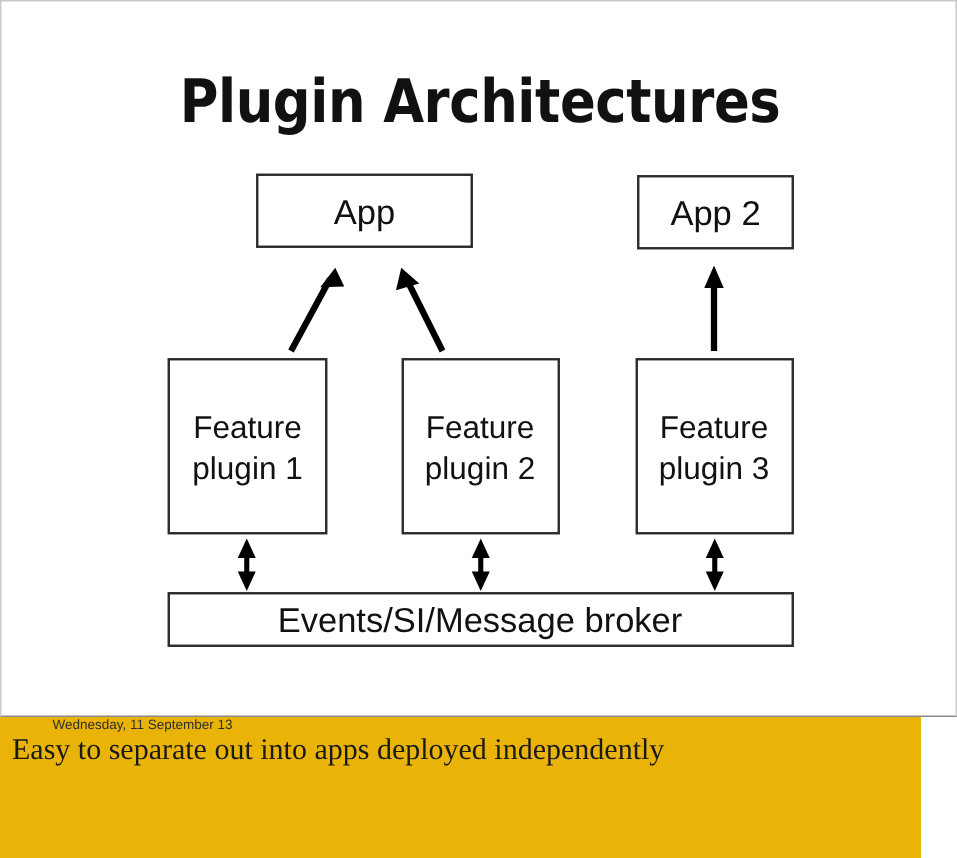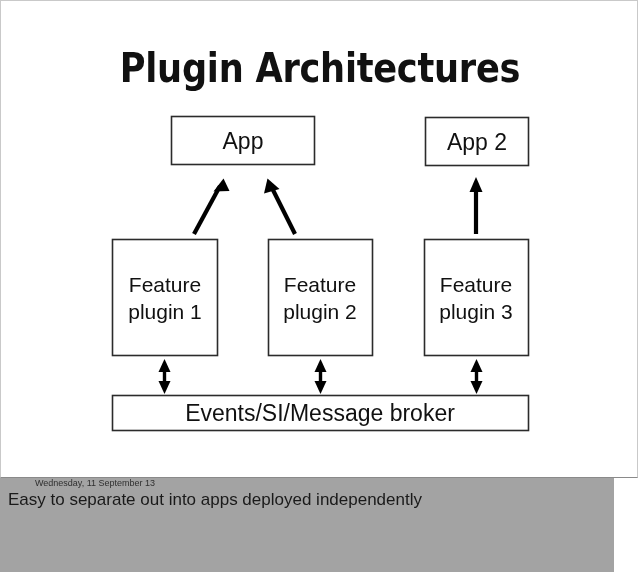--- a/index.html
+++ b/index.html
@@ -10,21 +10,21 @@
   body {
     width: 638px;
     height: 572px;
     font-family: "Liberation Sans", sans-serif;
     overflow: hidden;
   }
   .page {
     position: relative;
     width: 614px;
     height: 572px;
-    background: #a3a3a3;
+    background: #eab308;
   }
   
   .slide {
     position: absolute;
     left: 0;
     top: 0;
     width: 638px;
     height: 478px;
     box-sizing: border-box;
     border-top: 1px solid #c9c9c9;
@@ -93,24 +93,24 @@
     line-height: 12px;
     color: #2f2f2f;
     font-family: "Liberation Sans", sans-serif;
     white-space: nowrap;
     margin-left: 27px;
   }
   .caption {
     position: absolute;
     left: 8px;
     top: 489px;
-    font-size: 17px;
+    font-size: 20px;
     line-height: 22px;
     color: #1a1a1a;
-    font-family: Liberation Sans, sans-serif;
+    font-family: Liberation Serif, serif;
     white-space: nowrap;
   }
 </style>
 </head>
 <body>
 
 <div class="page">
 
   <div class="slide">
 

